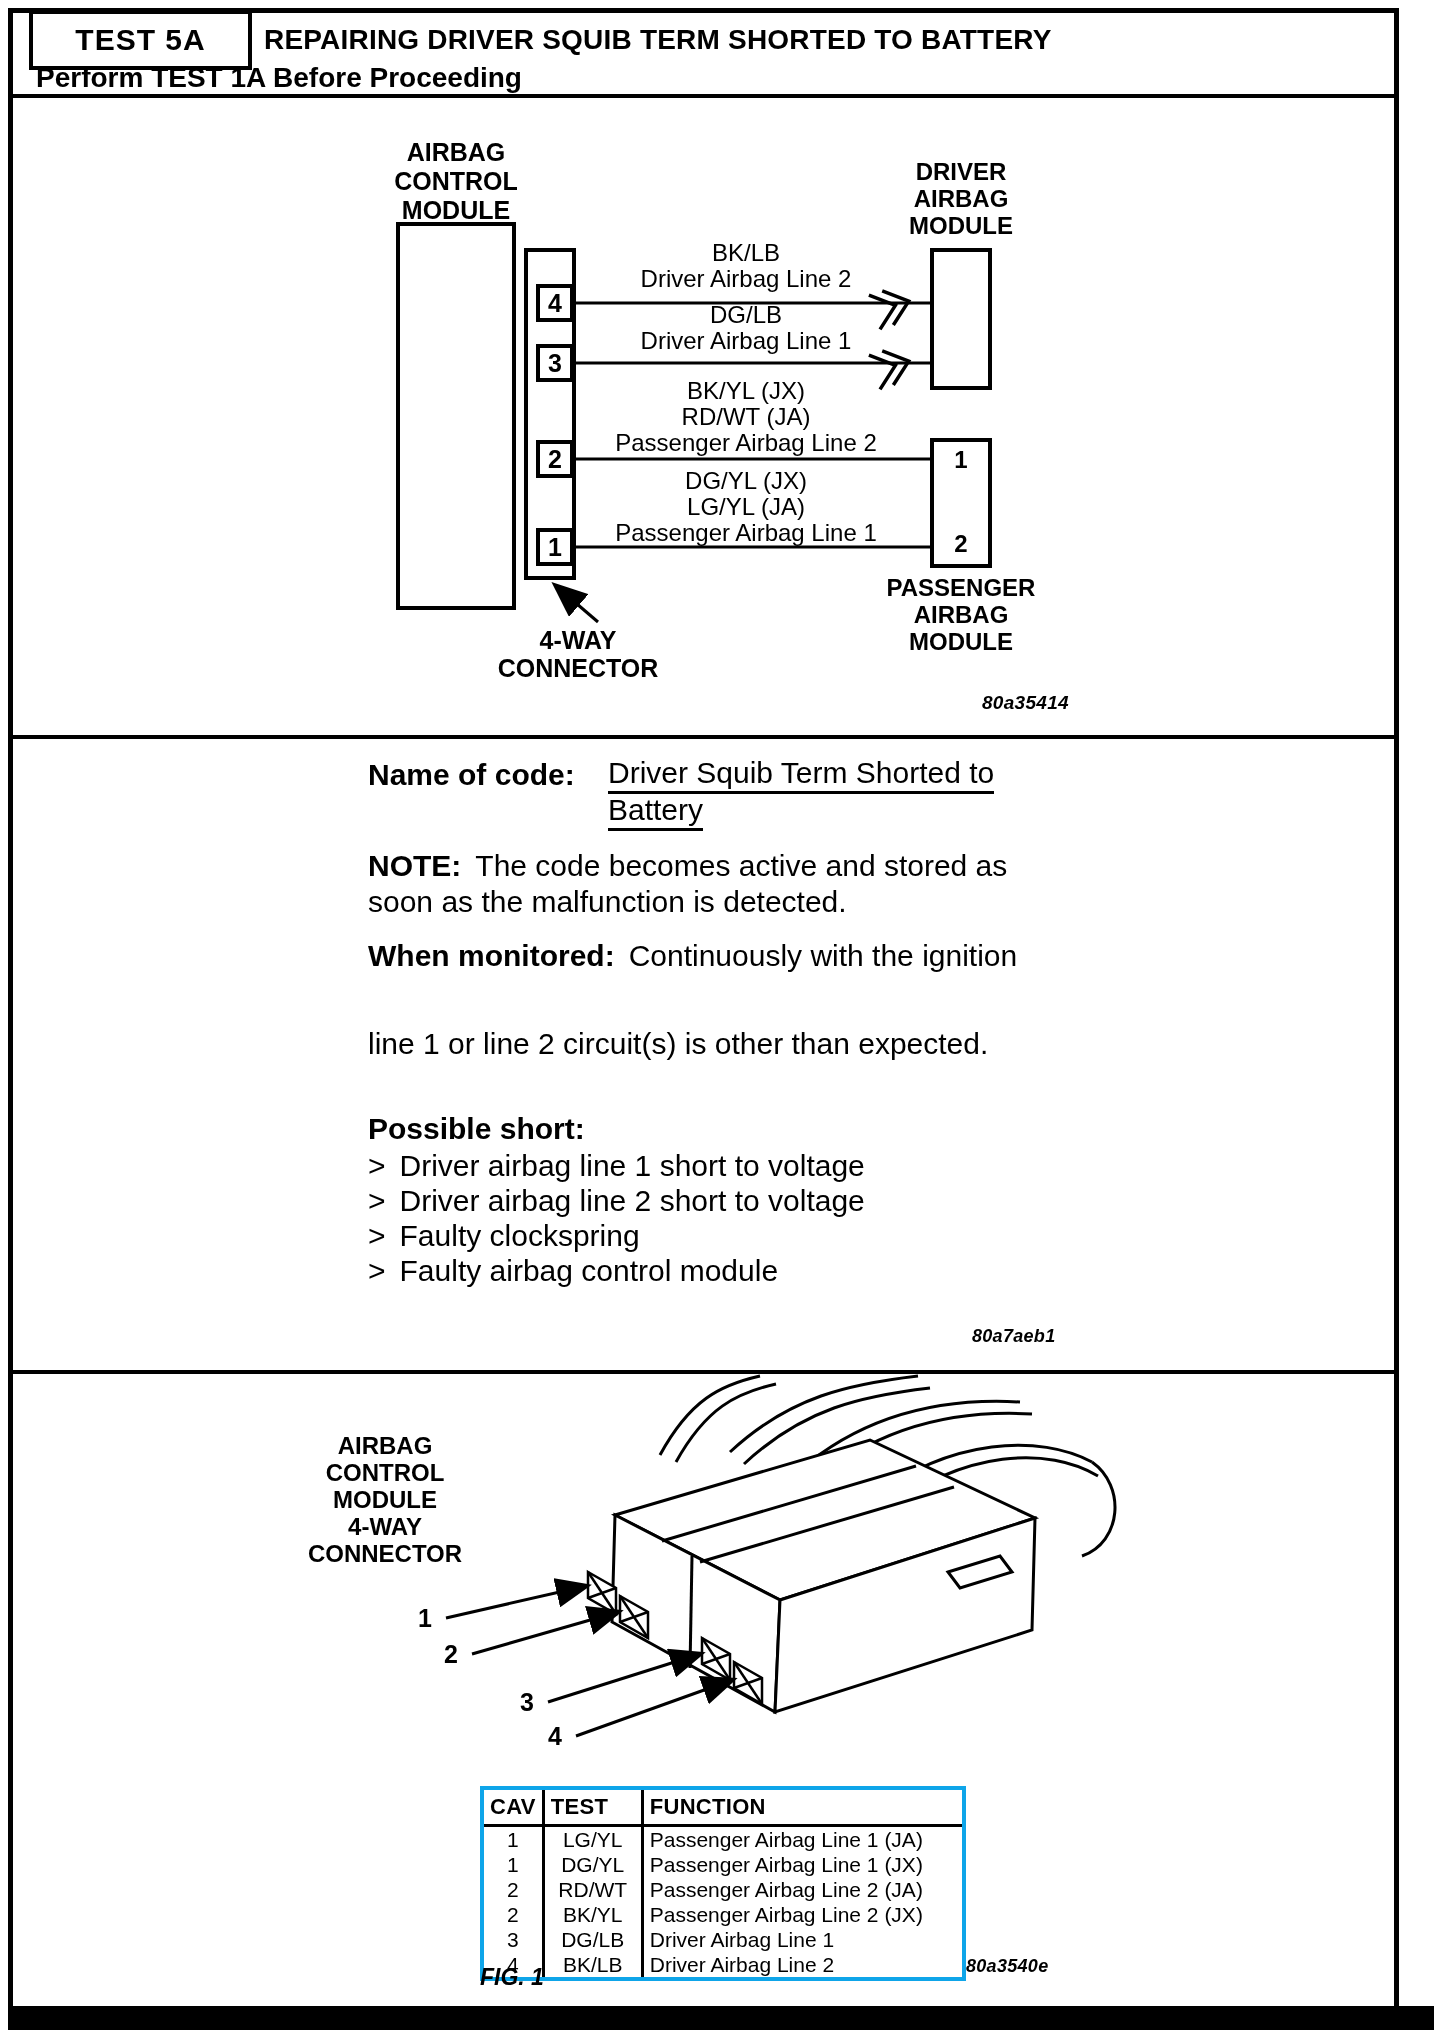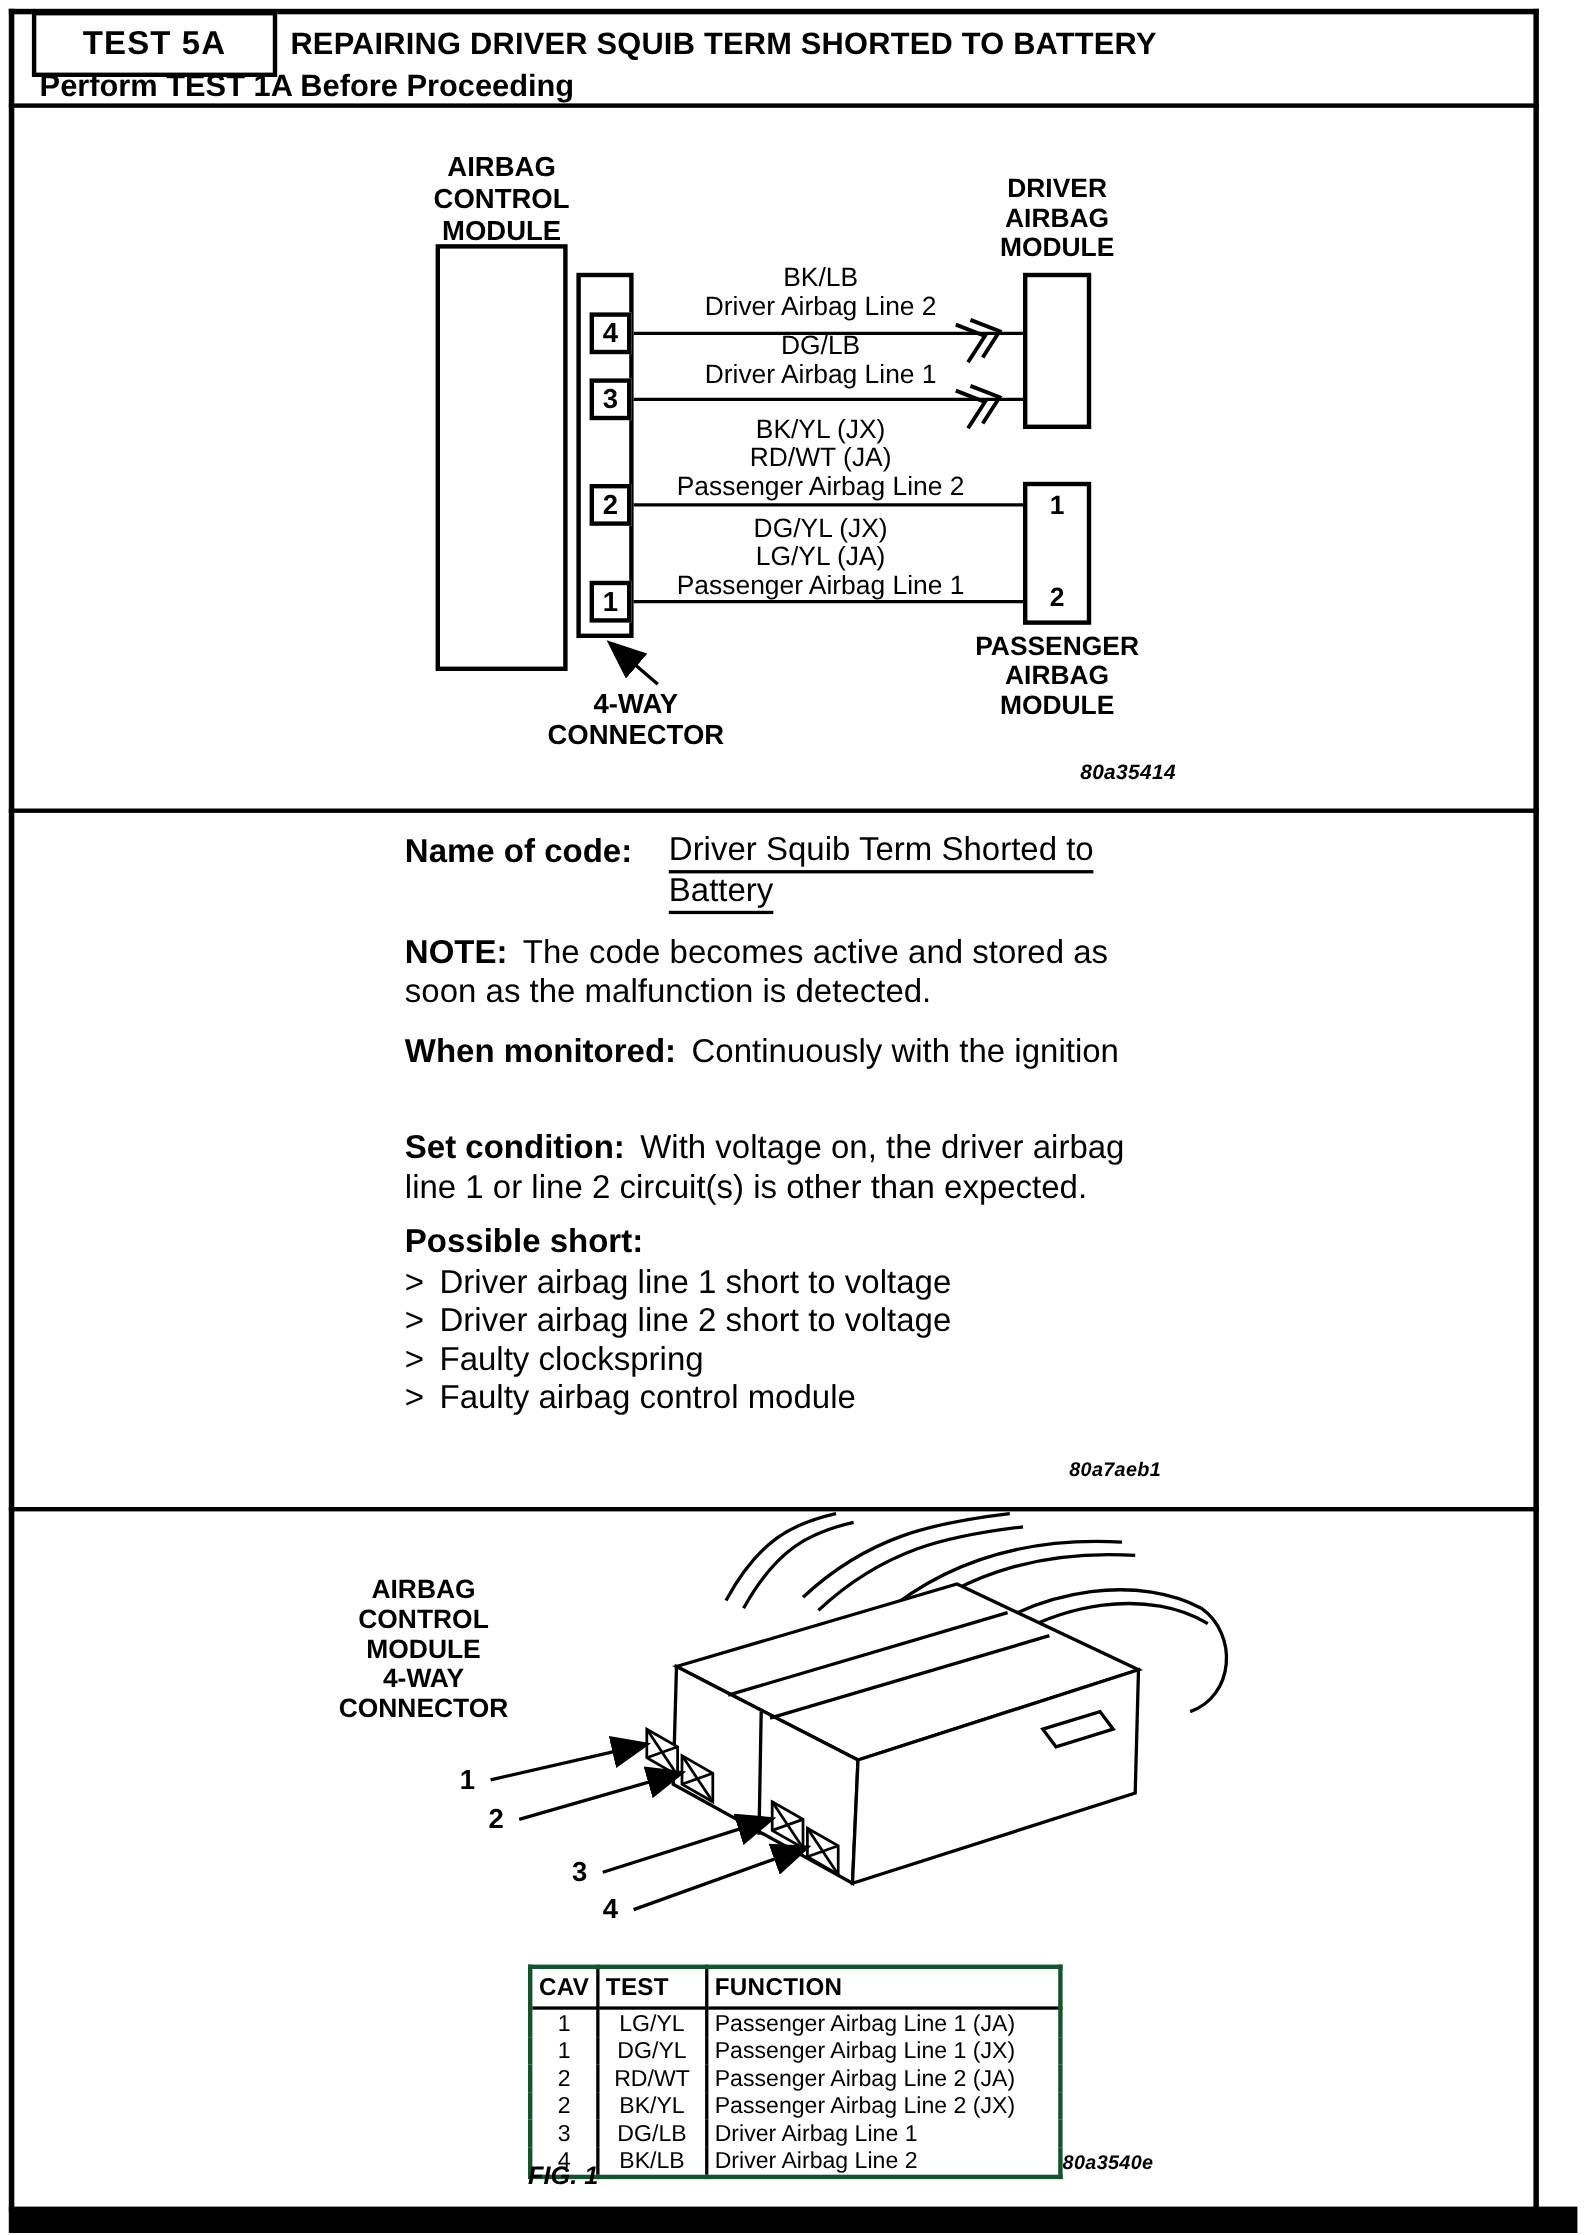--- a/index.html
+++ b/index.html
@@ -32,21 +32,21 @@
   .wirelabel{position:absolute;left:576px;width:340px;text-align:center;font-size:24px;line-height:26px;}
   .term{position:absolute;left:930px;width:62px;text-align:center;font-weight:bold;font-size:24px;}
   .figcode{position:absolute;font-weight:bold;font-size:18px;letter-spacing:.3px;font-style:italic;}
   .para{position:absolute;left:368px;font-size:30px;line-height:36px;}
   .para .plabel{font-weight:bold;margin-right:14px;}
   .uline{display:inline-block;border-bottom:3px solid #000;padding-bottom:1px;}
   .causeitem{font-size:30px;line-height:35px;}
   .causeitem .marker{margin-right:14px;}
   table.pinout{
     position:absolute;left:480px;top:1786px;border-collapse:collapse;
-    border:4px solid #14532d;background:#fff;font-size:21px;
+    border:4px solid #0ea5e9;background:#fff;font-size:21px;
   }
   table.pinout th{
     border:3px solid #000;font-size:22px;font-weight:bold;text-align:left;
     padding:4px 6px;letter-spacing:.3px;
   }
   table.pinout td{border-left:3px solid #000;border-right:3px solid #000;padding:1px 6px;line-height:23px;}
   td.cav{text-align:center;width:44px;}
   td.color{text-align:center;width:84px;}
   td.fn{width:306px;padding-left:10px;}
   .figcaption{position:absolute;left:480px;top:1964px;width:458px;
@@ -160,23 +160,20 @@
     <div>soon as the malfunction is detected.</div>
   </div>
 
   <div class="para" style="top:938px;">
     <div>
       <span class="plabel">When monitored:</span><span>Continuously with the ignition</span>
     </div>
   </div>
 
   <div class="para" style="top:1026px;">
-    <div>
-      <span class="plabel">Set condition:</span><span>With voltage on, the driver airbag</span>
-    </div>
     <div>line 1 or line 2 circuit(s) is other than expected.</div>
   </div>
 
   <div class="abs bold" style="left:368px;top:1112px;font-size:30px;">Possible short:</div>
 
   <div class="abs" style="left:368px;top:1148px;">
     <div class="causeitem">
       <span class="marker">&gt;</span><span>Driver airbag line 1 short to voltage</span>
     </div>
     <div class="causeitem">

